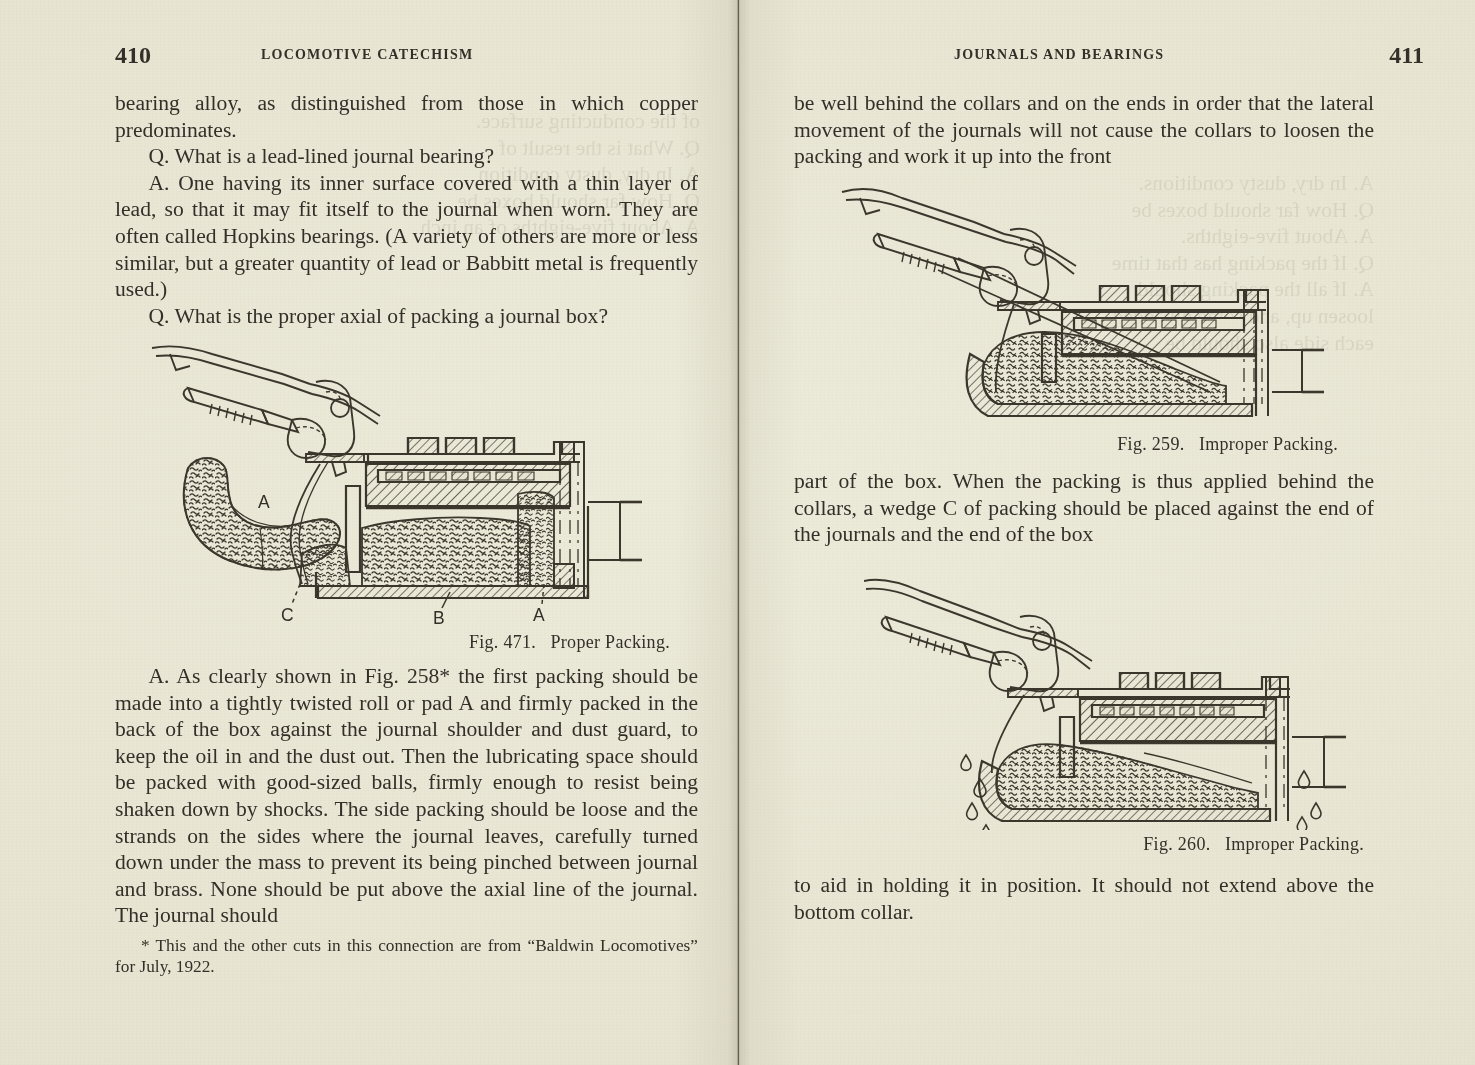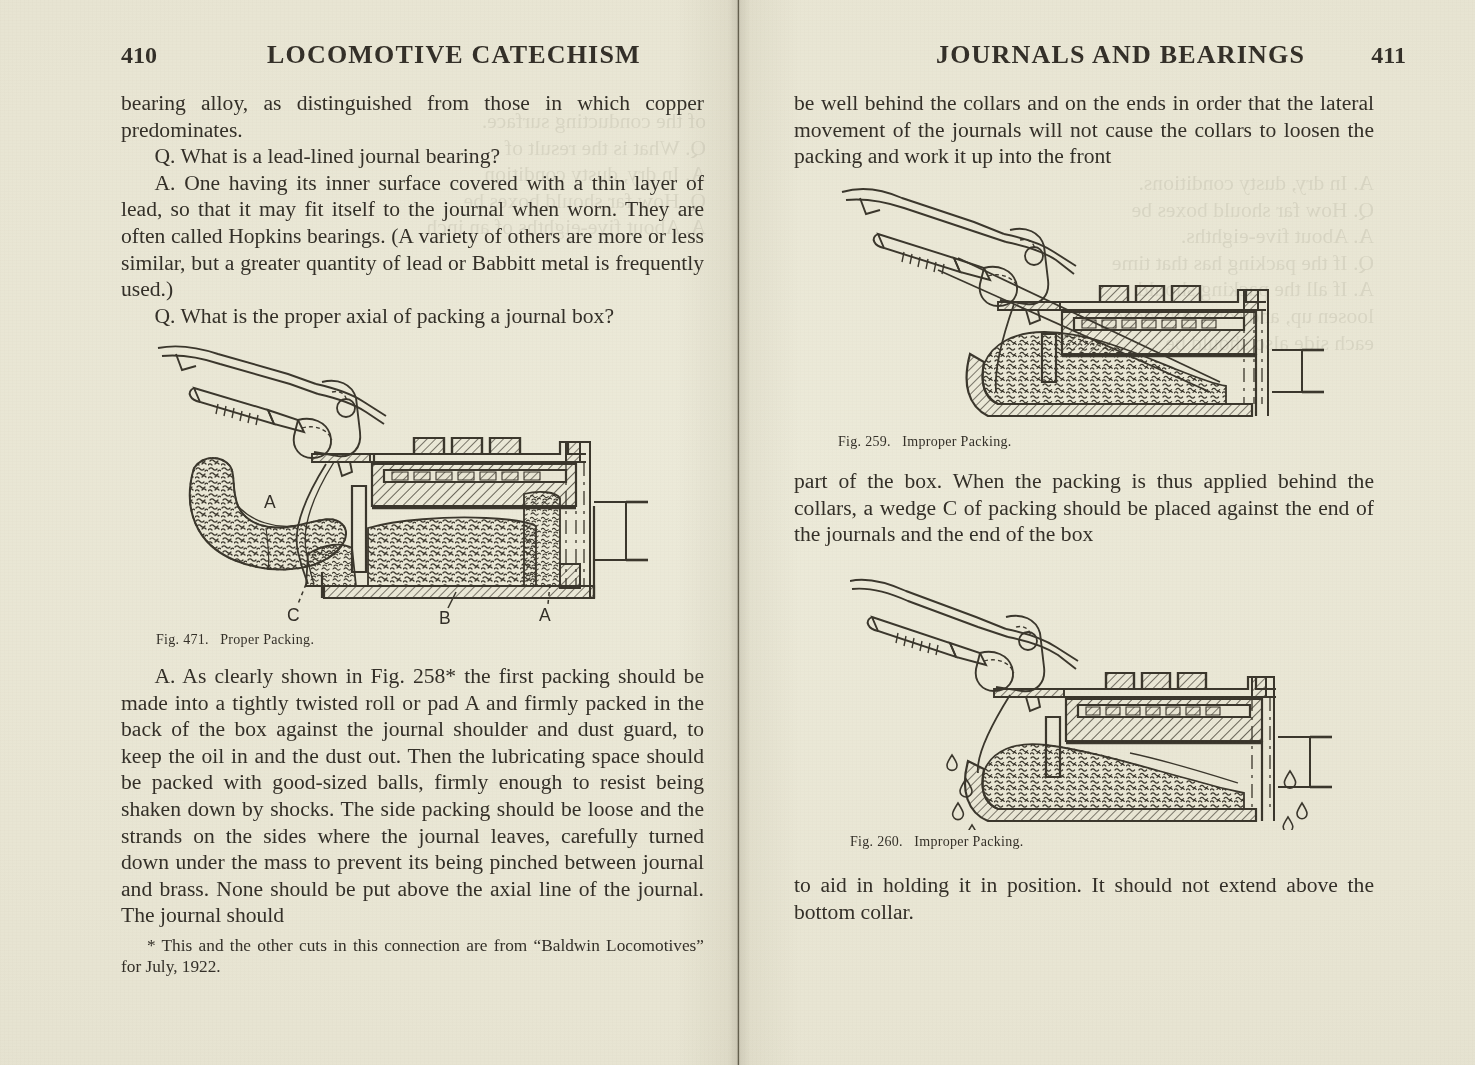--- a/index.html
+++ b/index.html
@@ -22,40 +22,40 @@
   }
   
   .gutter{position:absolute;left:0;top:0;bottom:0;width:100%;pointer-events:none;}
   .gutter .shade{position:absolute;top:0;bottom:0;left:676px;width:124px;
     background:linear-gradient(90deg, rgba(120,110,85,0) 0%, rgba(120,110,85,.09) 42%,
       rgba(90,82,60,.18) 49%, rgba(60,55,40,.55) 50.2%, rgba(90,82,60,.16) 51.5%,
       rgba(120,110,85,.07) 60%, rgba(120,110,85,0) 100%);}
   .gutter .line{position:absolute;top:0;bottom:0;left:737.5px;width:1.6px;background:rgba(70,64,46,.62);}
 
   .page{position:absolute;top:0;height:1065px;}
-  .page.left{left:6px;width:738px;}
+  .page.left{left:0;width:738px;}
   .page.right{left:738px;width:737px;}
 
   .running{position:absolute;top:42px;height:26px;display:flex;align-items:center;
     font-size:20.5px;letter-spacing:.6px;}
   .folio{font-weight:700;font-size:24px;letter-spacing:0;}
-  .rh-title{font-variant:small-caps;font-size:26px;letter-spacing:1.2px;font-weight:600;}
+  .rh-title{font-variant:small-caps;font-size:14px;letter-spacing:1.2px;font-weight:600;}
 
   .col{position:absolute;font-size:21.6px;line-height:26.6px;text-align:justify;
     text-align-last:left;hyphens:none;}
   .col p{margin:0;}
   .col p.ind{text-indent:1.55em;}
   .col p.qa{text-indent:1.55em;}
 
   .footnote{position:absolute;font-size:17.3px;line-height:21px;text-align:justify;
     text-align-last:left;}
   .footnote .fn-ind{text-indent:1.5em;}
 
   .figure{position:absolute;}
-  .figcap{text-align:left;font-size:14px;letter-spacing:.3px;white-space:pre;}
+  .figcap{text-align:right;font-size:18px;letter-spacing:.3px;white-space:pre;}
   .showthrough{position:absolute;pointer-events:none;opacity:.10;
     transform:scaleX(-1);color:#4a4636;font-size:21.6px;line-height:26.6px;
     text-align:justify;text-align-last:left;}
   svg{display:block;}
 </style>
 </head>
 <body>
 
 <div class="spread">
 
@@ -213,21 +213,21 @@
       <p class="ind">A. As clearly shown in Fig. 258* the first packing should be made into a tightly twisted roll or pad A and firmly packed in the back of the box against the journal shoulder and dust guard, to keep the oil in and the dust out.   Then the lubricating space should be packed with good-sized balls, firmly enough to resist being shaken down by shocks.   The side packing should be loose and the strands on the sides where the journal leaves, carefully turned down under the mass to prevent its being pinched between journal and brass.   None should be put above the axial line of the journal.   The journal should</p>
     </div>
 
     <div class="footnote" style="left:115px;top:935px;width:583px;">
       <p class="fn-ind" style="margin:0;">* This and the other cuts in this connection are from “Baldwin Locomotives” for July, 1922.</p>
     </div>
   </div>
 
   <div class="page right">
 
-    <div class="running" style="left:48px;width:620px;justify-content:space-between;">
+    <div class="running" style="left:66px;width:620px;justify-content:space-between;">
       <span class="rh-title" style="margin-left:150px;">JOURNALS AND BEARINGS</span>
       <span class="folio">411</span>
     </div>
 
     <div class="showthrough" style="left:56px;top:170px;width:580px;">
       A. In dry, dusty conditions.<br>Q. How far should boxes be<br>A. About five-eighths.<br>Q. If the packing has that time<br>A. If all the packing should<br>loosen up, and some oil added<br>each side also should be
     </div>
 
     <div class="col" style="left:56px;top:90px;width:580px;">
       <p>be well behind the collars and on the ends in order that the lateral movement of the journals will not cause the collars to loosen the packing and work it up into the front</p>
@@ -316,21 +316,21 @@
           </g>
         </g>
       </svg>
       <div class="figcap" style="margin-top:6px;">Fig. 259.   Improper Packing.</div>
     </div>
 
     <div class="col" style="left:56px;top:468px;width:580px;">
       <p>part of the box.   When the packing is thus applied behind the collars, a wedge C of packing should be placed against the end of the journals and the end of the box</p>
     </div>
 
-    <div class="figure" style="left:112px;top:575px;width:500px;height:280px;">
+    <div class="figure" style="left:126px;top:575px;width:500px;height:280px;">
       <svg width="500" height="255" viewBox="0 0 500 255">
         <defs>
           <pattern id="hatchC" width="7" height="7" patternTransform="rotate(45)" patternUnits="userSpaceOnUse">
             <line x1="0" y1="0" x2="0" y2="7" stroke="#3a362c" stroke-width="1.5"></line>
           </pattern>
           <pattern id="hatchCs" width="6" height="6" patternTransform="rotate(45)" patternUnits="userSpaceOnUse">
             <line x1="0" y1="0" x2="0" y2="6" stroke="#3a362c" stroke-width="1.3"></line>
           </pattern>
           <pattern id="wasteC" width="12" height="12" patternUnits="userSpaceOnUse">
             <path d="M1 3 q1.9 -2.3 3.8 0 q1.9 2.3 3.8 0 M2 7.6 q1.9 -2.3 3.8 0 q1.9 2.3 3.8 0

